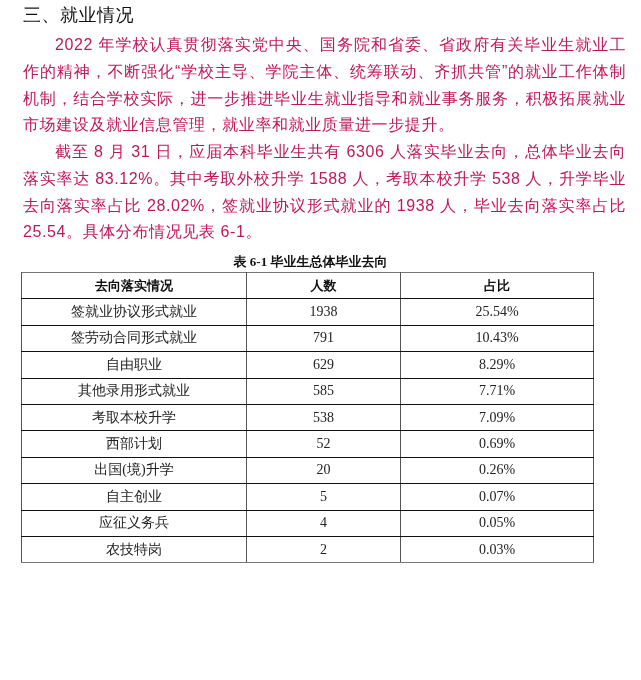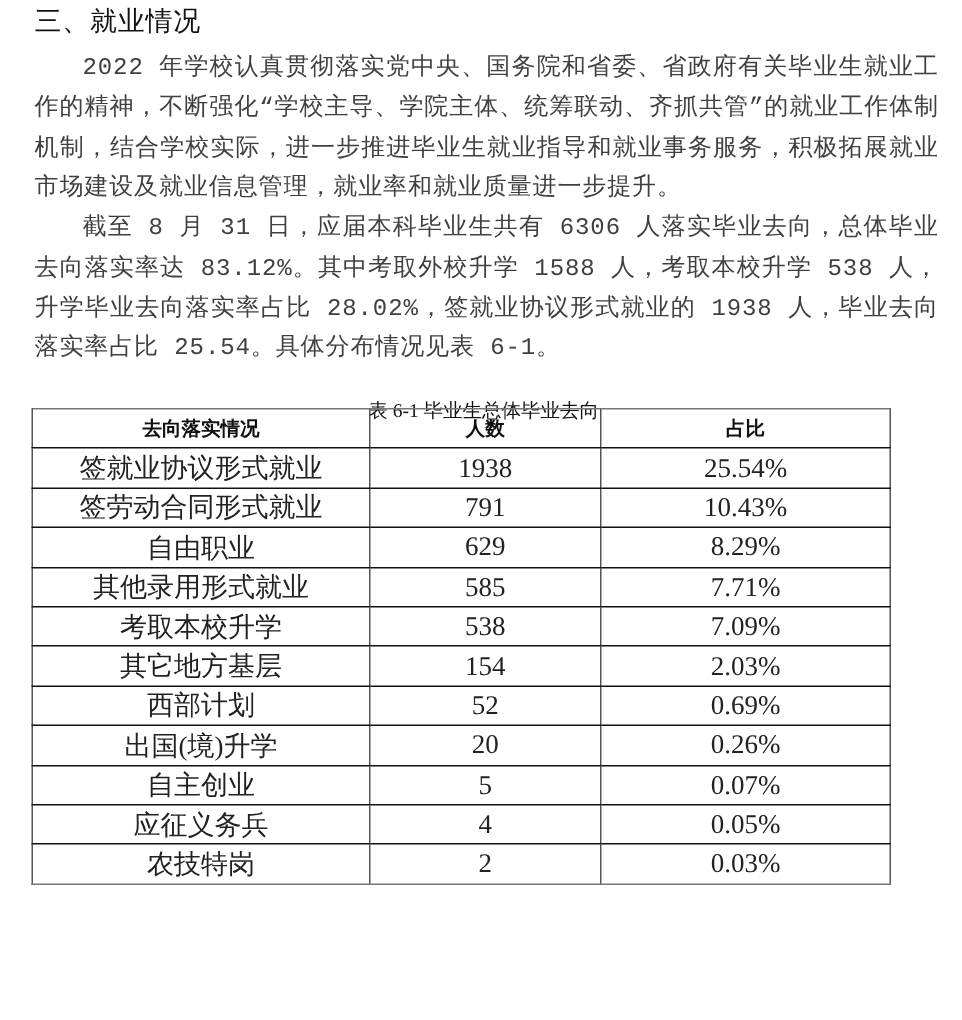--- a/index.html
+++ b/index.html
@@ -24,42 +24,43 @@
       color: #111;
       letter-spacing: 0.5px;
       margin: 0;
       font-weight: normal;
       text-align: right;
     }
     .body-text {
       position: absolute;
       left: 23px;
       width: 603px;
-      font-family: Liberation Mono, monospace;
+      font-family: Liberation Sans, sans-serif;
       font-size: 16px;
       line-height: 26.8px;
-      color: #404040;
+      color: #be185d;
       text-align: justify;
       text-indent: 32px;
       margin: 0;
       letter-spacing: 0.6px;
     }
     #para1 { top: 32px; }
     #para2 { top: 139px; }
     .caption {
       position: absolute;
       left: 0;
       width: 613px;
       top: 250px;
       text-align: center;
       font-family: "Liberation Serif", "DejaVu Serif", serif;
       font-size: 13px;
       line-height: 16px;
       color: #111;
-      margin: 16px;
+      margin: 4px;
+      font-weight: bold;
     }
     .table-wrap {
       position: absolute;
       left: 21px;
       top: 272px;
       width: 572px;
       height: 397px;
     }
     table {
       border-collapse: collapse;
@@ -81,21 +82,21 @@
       border-bottom: 1px solid #111;
     }
     th {
       font-family: "DejaVu Sans", sans-serif;
       font-weight: bold;
       font-size: 13px;
       color: #111;
     }
     td {
       font-family: "Liberation Serif", "DejaVu Serif", serif;
-      font-size: 18px;
+      font-size: 14px;
       color: #222;
     }
     tr:last-child td {
       border-bottom: 1.5px solid #777;
     }
   </style>
 </head>
 <body>
 
 <h1 class="heading">三、就业情况</h1>
@@ -139,25 +140,20 @@
         <td>其他录用形式就业</td>
         <td>585</td>
         <td>7.71%</td>
       </tr>
       <tr>
         <td>考取本校升学</td>
         <td>538</td>
         <td>7.09%</td>
       </tr>
       <tr>
-        <td>其它地方基层</td>
-        <td>154</td>
-        <td>2.03%</td>
-      </tr>
-      <tr>
         <td>西部计划</td>
         <td>52</td>
         <td>0.69%</td>
       </tr>
       <tr>
         <td>出国(境)升学</td>
         <td>20</td>
         <td>0.26%</td>
       </tr>
       <tr>

